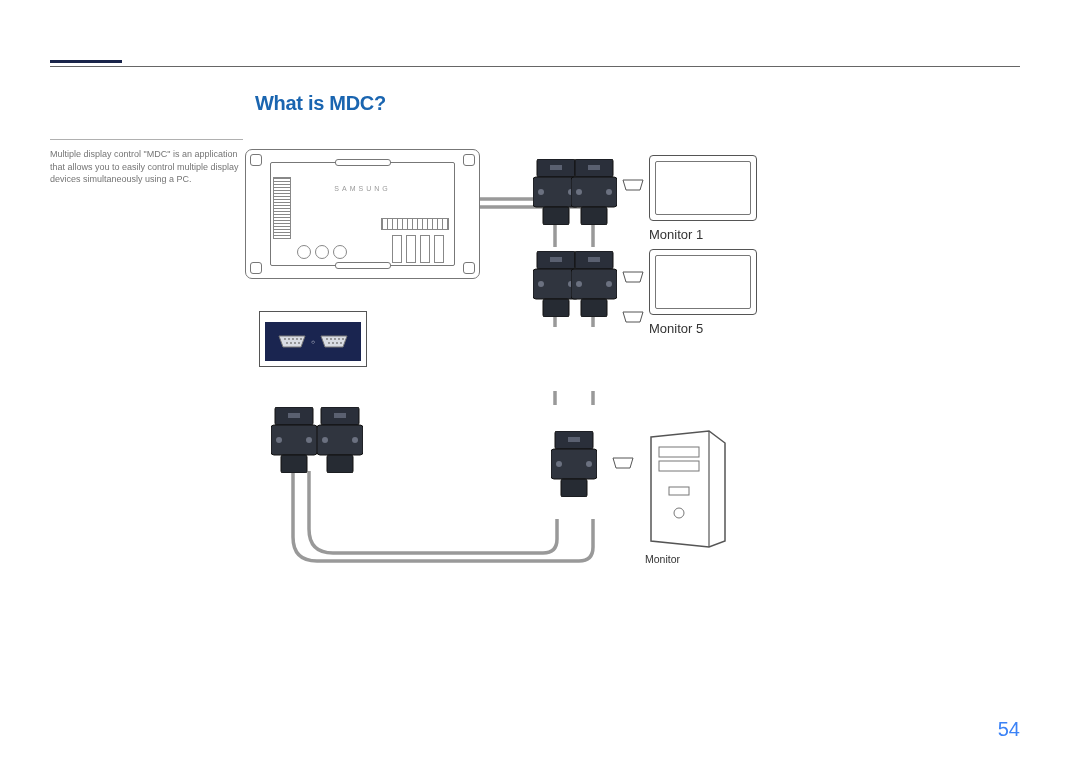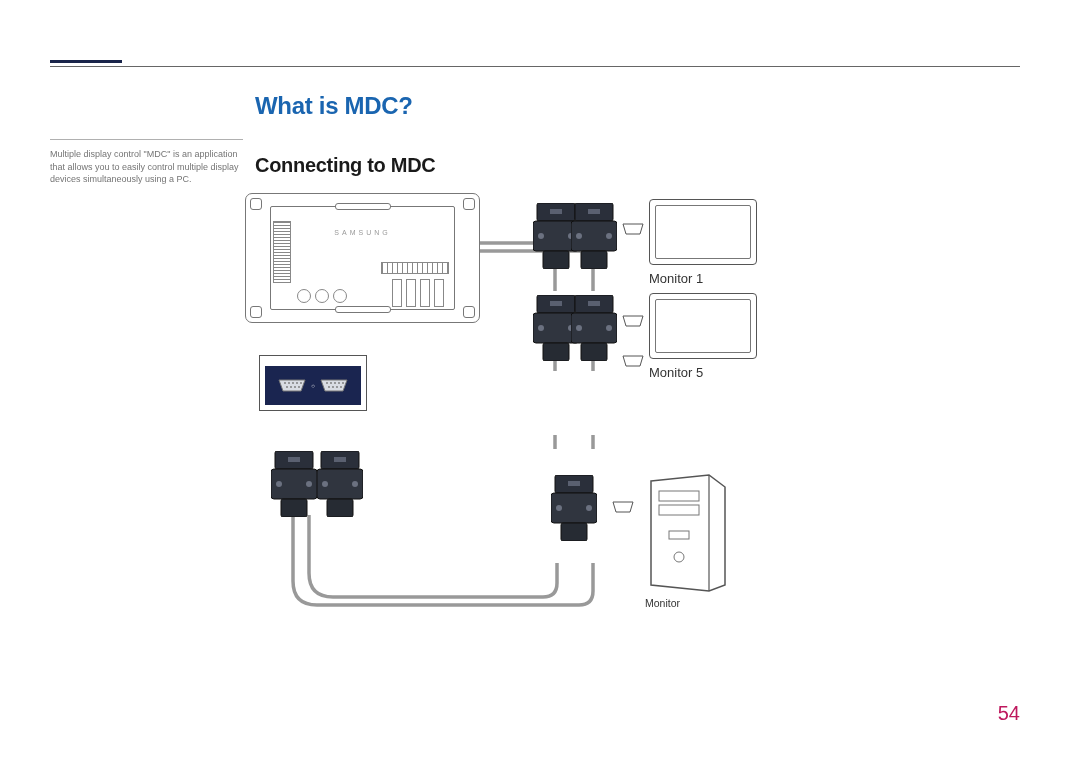--- a/index.html
+++ b/index.html
@@ -51,21 +51,21 @@
     color: #757575;
     border-top: 0.5px solid #b0b0b0;
     padding-top: 8px;
     margin-top: 47px;
   }
   .main {
     flex: 1;
     padding-left: 0;
   }
   h1.title {
-    font-size: 24px;
+    font-size: 20px;
     font-weight: 600;
     color: #1a65b0;
     margin-bottom: 34px;
     letter-spacing: -0.3px;
   }
   h2.subtitle {
     font-size: 20px;
     font-weight: 700;
     color: #1a1a1a;
     margin-bottom: 16px;
@@ -218,44 +218,43 @@
 
   
   .wires {
     position: absolute; left: 0; top: 0; width: 100%; height: 100%;
     pointer-events: none;
   }
 
   .page-num {
     position: absolute;
     right: 60px;
-    bottom: 38px;
+    bottom: 22px;
     font-size: 20px;
-    color: #be185d;
+    color: #3b82f6;
   }
 </style>
 </head>
 <body>
 
 <div class="page">
 
   <div class="top-bars">
     <div class="bar-thick"></div>
     <div class="bar-thin"></div>
   </div>
 
   <div class="content">
 
     <aside class="sidebar">
       <p class="side-note">Multiple display control "MDC" is an application that allows you to easily control multiple display devices simultaneously using a PC.</p>
     </aside>
 
     <main class="main">
       <h1 class="title">What is MDC?</h1>
-      <h2 class="subtitle">Connecting to MDC</h2>
 
       <div class="diagram">
 
         <svg class="wires" viewBox="0 0 760 420">
           <g fill="none" stroke="#999" stroke-width="3.5">
 
             <path d="M 338 370  L 338 398  Q 338 412 324 412  L 62 412  Q 38 412 38 388  L 38 322"></path>
             <path d="M 302 370  L 302 390  Q 302 404 288 404  L 78 404  Q 54 404 54 380  L 54 322"></path>
 
             <path d="M 300 98  L 300 62  Q 300 50 286 50  L 216 50"></path>

